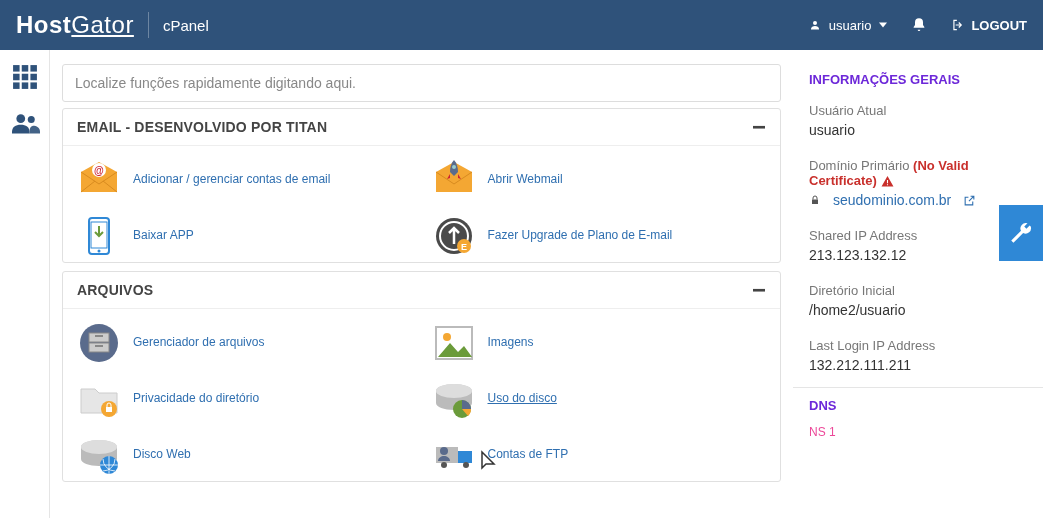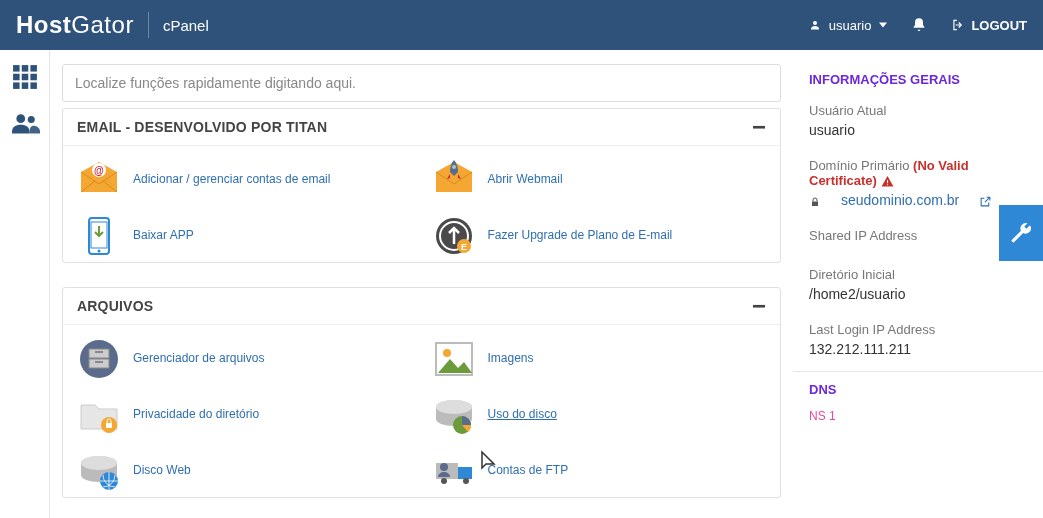--- a/index.html
+++ b/index.html
@@ -1,51 +1,51 @@
 <!DOCTYPE html>
 <html><head>
 <meta charset="utf-8">
 <style>
   * { box-sizing: border-box; margin: 0; padding: 0; }
   body { font-family: -apple-system, BlinkMacSystemFont, "Segoe UI", Arial, sans-serif; font-size: 14px; color: #333; background: #fff; width: 1043px; height: 518px; overflow: hidden; }
   .header { background: #2f527a; color: #fff; height: 50px; display: flex; align-items: center; padding: 0 16px; }
   .brand { font-size: 24px; font-weight: 700; letter-spacing: 0.5px; }
-  .brand .thin { font-weight: 400; }
+  .brand .thin { font-weight: 400; text-decoration: underline; }
   .divider-v { width: 1px; height: 26px; background: rgba(255,255,255,0.3); margin: 0 14px; }
   .product { font-size: 15px; font-weight: 400; }
   .header-spacer { flex: 1; }
   .header-right { display: flex; align-items: center; gap: 24px; }
   .user-menu { display: flex; align-items: center; gap: 8px; cursor: pointer; font-size: 13px; }
   .bell { cursor: pointer; }
   .logout { display: flex; align-items: center; gap: 6px; cursor: pointer; font-size: 13px; font-weight: 700; }
   .body { display: flex; height: calc(518px - 50px); }
   .left-rail { width: 50px; background: #fff; border-right: 1px solid #e5e5e5; display: flex; flex-direction: column; align-items: center; padding-top: 14px; gap: 22px; }
   .rail-icon { width: 26px; height: 26px; cursor: pointer; color: #2f527a; }
   .main { flex: 1; padding: 14px 12px 0 12px; overflow: hidden; }
   .search { width: 100%; height: 38px; border: 1px solid #ddd; border-radius: 3px; padding: 0 12px; font-size: 14px; color: #777; margin-bottom: 6px; }
   .search::placeholder { color: #888; }
-  .panel { border: 1px solid #e0e0e0; border-radius: 3px; margin-bottom: 24px; background: #fff; }
+  .panel { border: 1px solid #e0e0e0; border-radius: 3px; margin-bottom: 8px; background: #fff; }
   .panel-head { display: flex; align-items: center; justify-content: space-between; padding: 10px 14px; border-bottom: 1px solid #eee; }
   .panel-title { font-size: 14px; font-weight: 700; color: #444; letter-spacing: 0.2px; }
   .collapse { font-size: 24px; font-weight: 700; color: #444; line-height: 14px; cursor: pointer; }
   .panel-body { padding: 12px 14px 4px 14px; }
   .items-grid { display: grid; grid-template-columns: 1fr 1fr; column-gap: 20px; row-gap: 12px; }
   .item { display: flex; align-items: center; gap: 12px; cursor: pointer; }
   .item-icon { width: 44px; height: 44px; flex-shrink: 0; }
   .item-label { color: #2f6fb0; font-size: 12px; line-height: 1.3; }
   .item-label.underline { text-decoration: underline; }
   .sidebar { width: 250px; padding: 12px 0 0 0; overflow: hidden; position: relative; }
   .side-title { padding: 10px 16px; font-weight: 700; font-size: 13px; color: #6d28d9; border-top: 1px solid #e5e5e5; }
   .side-title.first { border-top: none; }
   .side-block { padding: 6px 16px 14px 16px; }
   .side-label { color: #777; font-size: 13px; margin-bottom: 4px; }
   .side-value { color: #333; font-size: 14px; }
   .side-link { color: #2f6fb0; }
   .warn { color: #c9302c; font-weight: 600; }
-  .side-row { display: flex; align-items: flex-end; gap: 20px; }
+  .side-row { display: flex; align-items: center; gap: 12px; }
   .wrench-tab { position: absolute; right: 0; top: 155px; width: 44px; height: 56px; background: #2f88d6; display: flex; align-items: center; justify-content: center; cursor: pointer; }
   .ns-label { color: #ec4899; font-size: 12px; padding: 2px 16px; }
   svg { display: block; }
   .cursor-arrow { position: absolute; left: 430px; top: 400px; pointer-events: none; }
 </style>
 </head>
 <body>
 
 <div class="header">
   <span class="brand"><span>Host</span><span class="thin">Gator</span></span>
@@ -250,20 +250,21 @@
             <path d="M8 11V8a4 4 0 018 0v3" stroke="#555" stroke-width="2" fill="none"></path>
           </svg>
         <span class="side-value side-link">seudominio.com.br</span>
         <svg width="13" height="13" viewBox="0 0 24 24" fill="none" stroke="#2f6fb0" stroke-width="2">
             <path d="M14 4h6v6M20 4l-9 9M18 14v6H4V6h6"></path>
           </svg>
       </div>
     </div>
     <div class="side-block">
       <div class="side-label">Shared IP Address</div>
+      <div class="side-value">213.123.132.12</div>
     </div>
     <div class="side-block">
       <div class="side-label">Diretório Inicial</div>
       <div class="side-value">/home2/usuario</div>
     </div>
     <div class="side-block">
       <div class="side-label">Last Login IP Address</div>
       <div class="side-value">132.212.111.211</div>
     </div>
     <div class="side-title">DNS</div>

